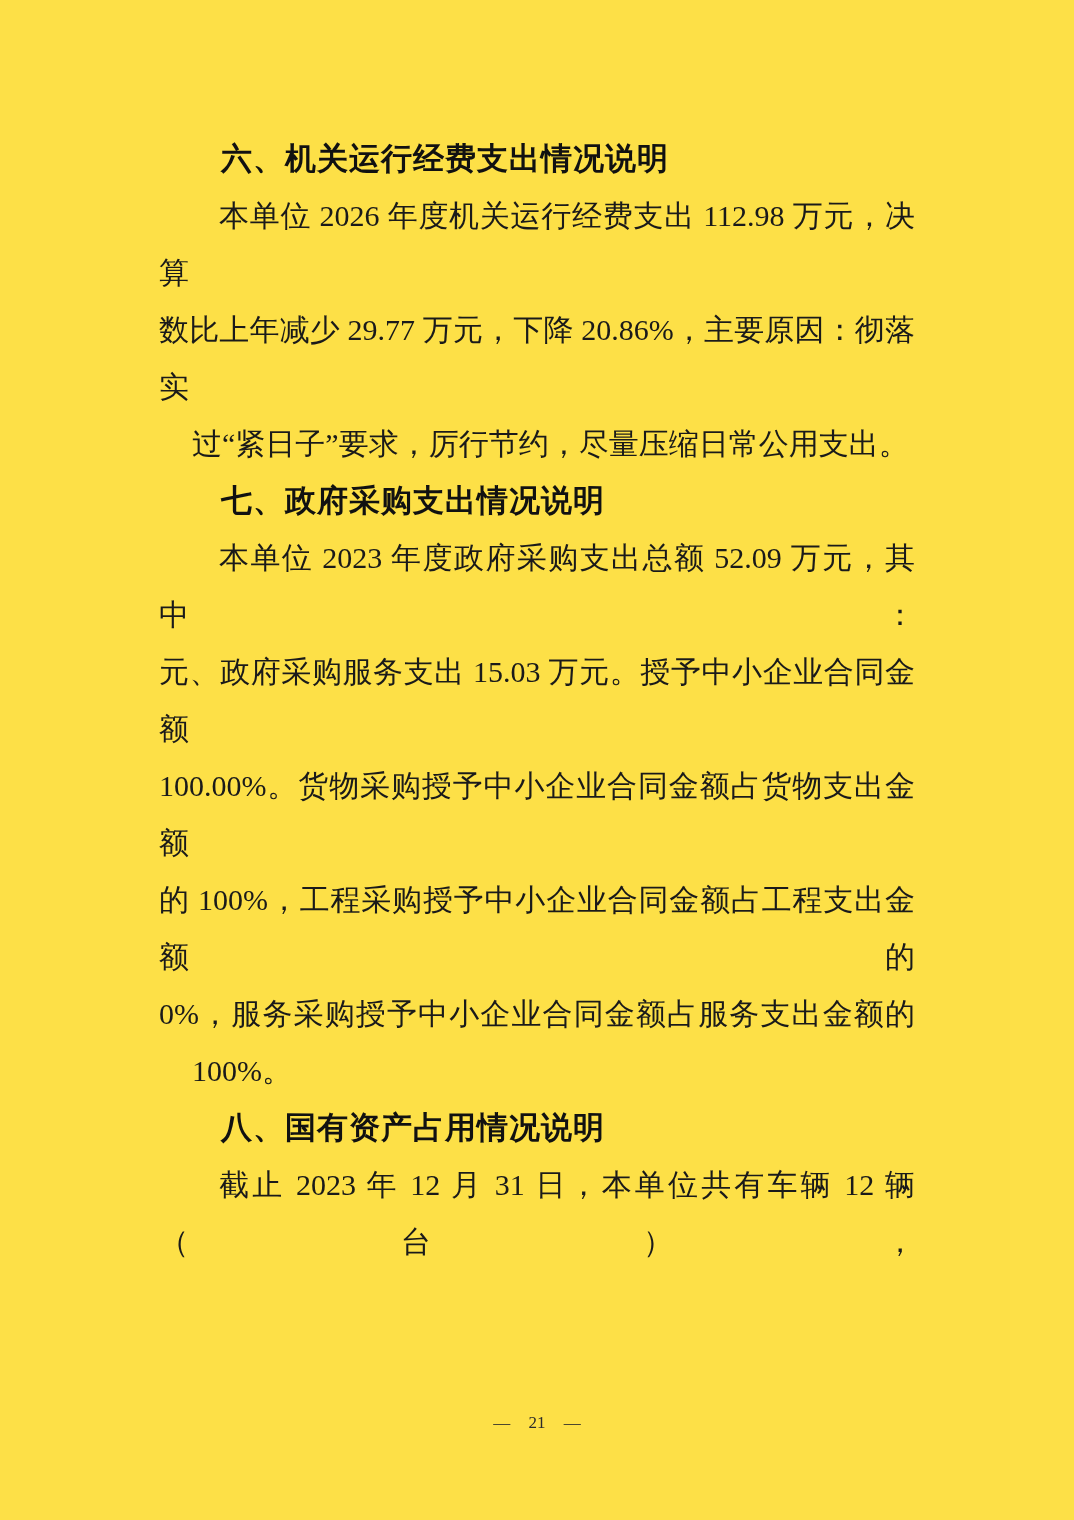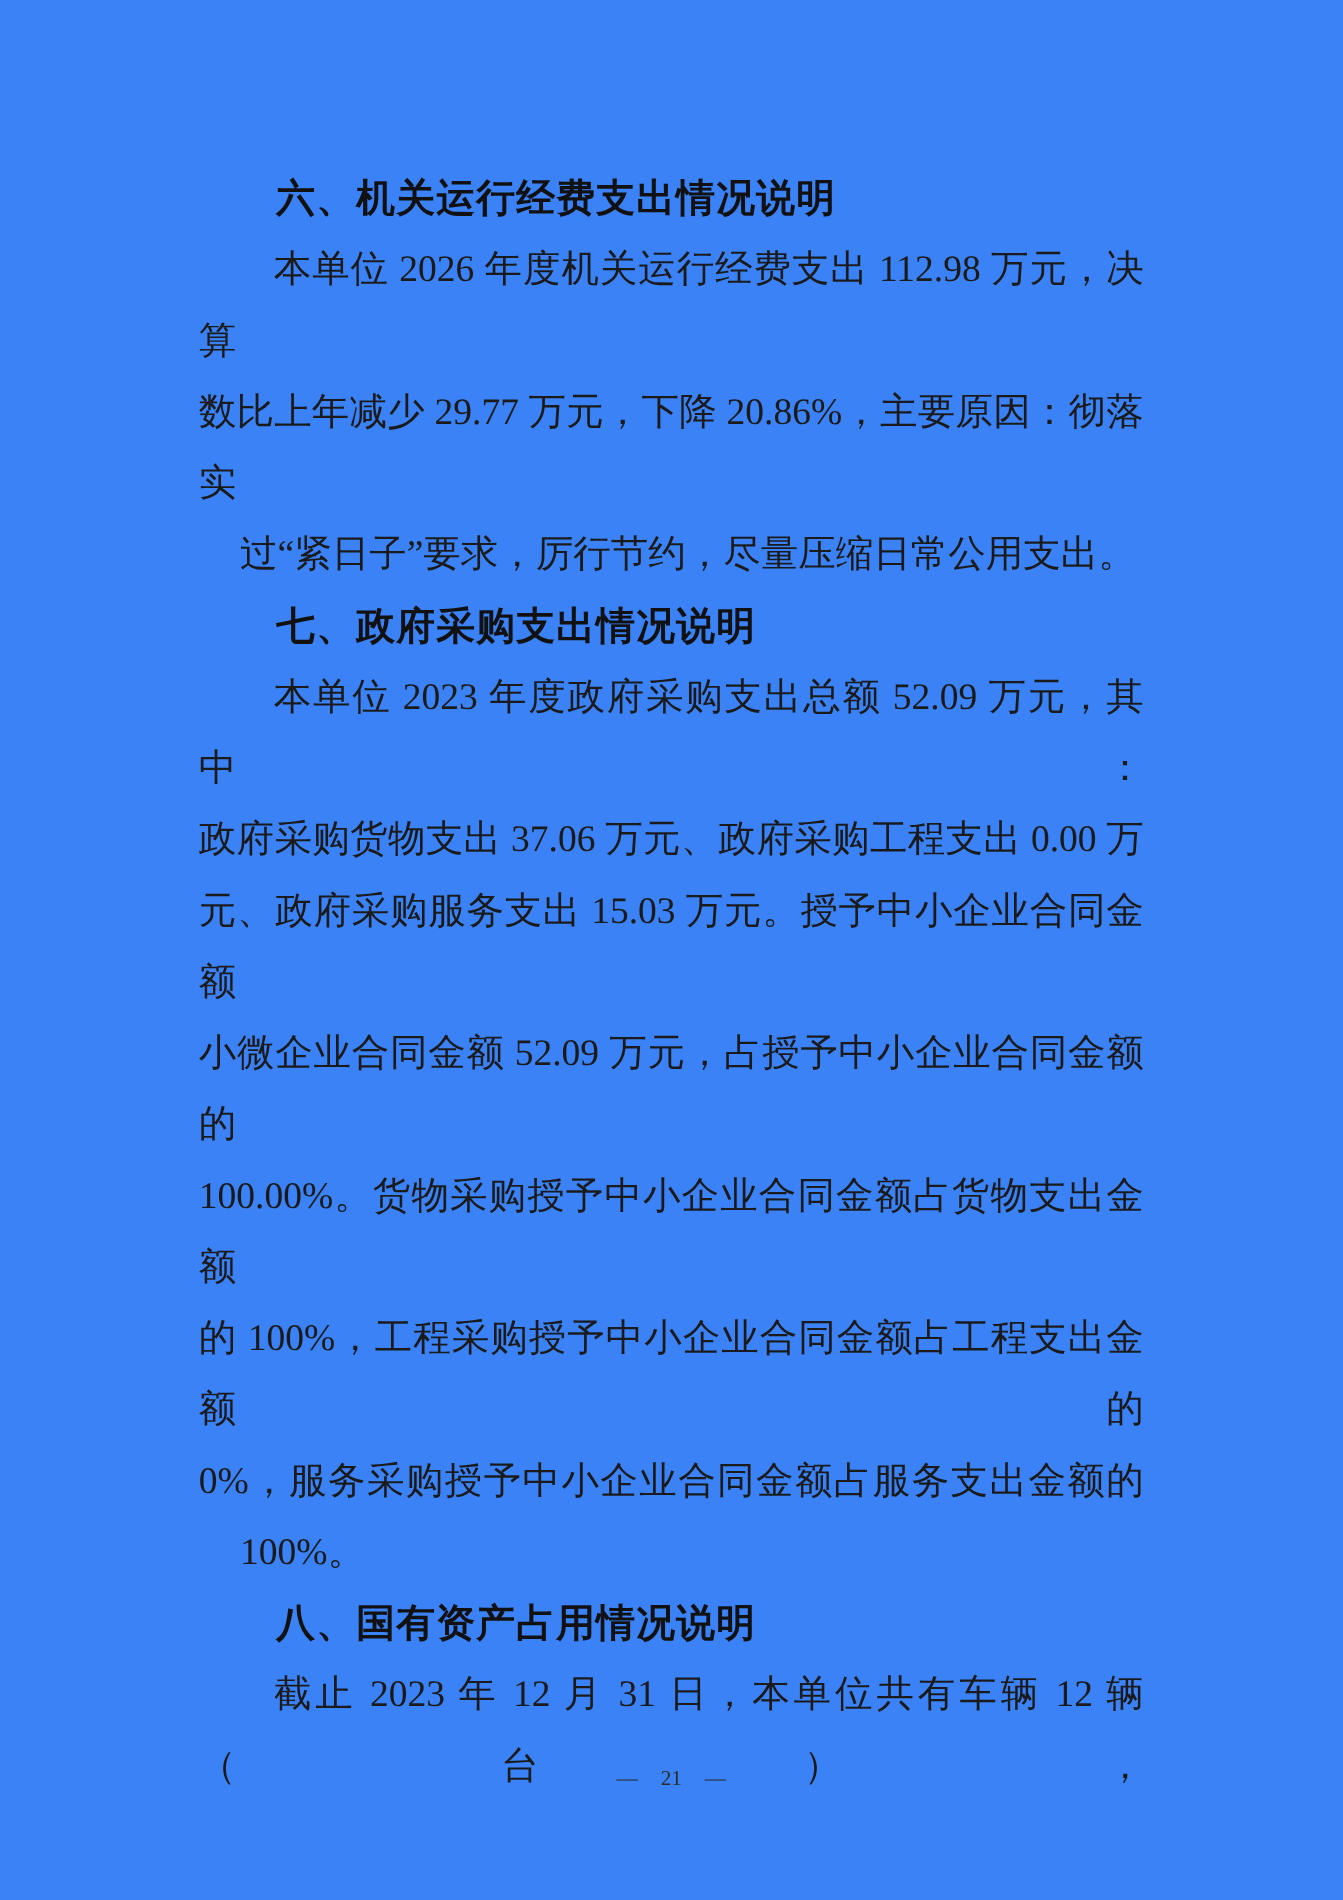--- a/index.html
+++ b/index.html
@@ -4,21 +4,21 @@
 <style>
   html, body {
     margin: 0;
     padding: 0;
     background: #ffffff;
   }
   .page {
     position: relative;
     width: 1074px;
     height: 1520px;
-    background: #3b82f6;
+    background: #fde047;
     overflow: hidden;
     font-family: "Liberation Serif", "DejaVu Serif", serif;
   }
   .content {
     position: absolute;
     left: 159px;
     top: 130px;
     width: 756px;
   }
   .heading {
@@ -63,23 +63,21 @@
 <body>
 
 <div class="page">
   <main class="content">
       <div class="heading">六、机关运行经费支出情况说明</div>
       <div class="line indent">本单位 2026 年度机关运行经费支出 112.98 万元，决算</div>
       <div class="line">数比上年减少 29.77 万元，下降 20.86%，主要原因：彻落实</div>
       <div class="line last">过“紧日子”要求，厉行节约，尽量压缩日常公用支出。</div>
       <div class="heading">七、政府采购支出情况说明</div>
       <div class="line indent">本单位 2023 年度政府采购支出总额 52.09 万元，其中：</div>
-      <div class="line">政府采购货物支出 37.06 万元、政府采购工程支出 0.00 万</div>
       <div class="line">元、政府采购服务支出 15.03 万元。授予中小企业合同金额</div>
-      <div class="line">小微企业合同金额 52.09 万元，占授予中小企业合同金额的</div>
       <div class="line">100.00%。货物采购授予中小企业合同金额占货物支出金额</div>
       <div class="line">的 100%，工程采购授予中小企业合同金额占工程支出金额的</div>
       <div class="line">0%，服务采购授予中小企业合同金额占服务支出金额的</div>
       <div class="line last">100%。</div>
       <div class="heading">八、国有资产占用情况说明</div>
       <div class="line indent">截止 2023 年 12 月 31 日，本单位共有车辆 12 辆（台），</div>
     </main>
   <footer class="footer">
     <span>— 21 —</span>
   </footer>

